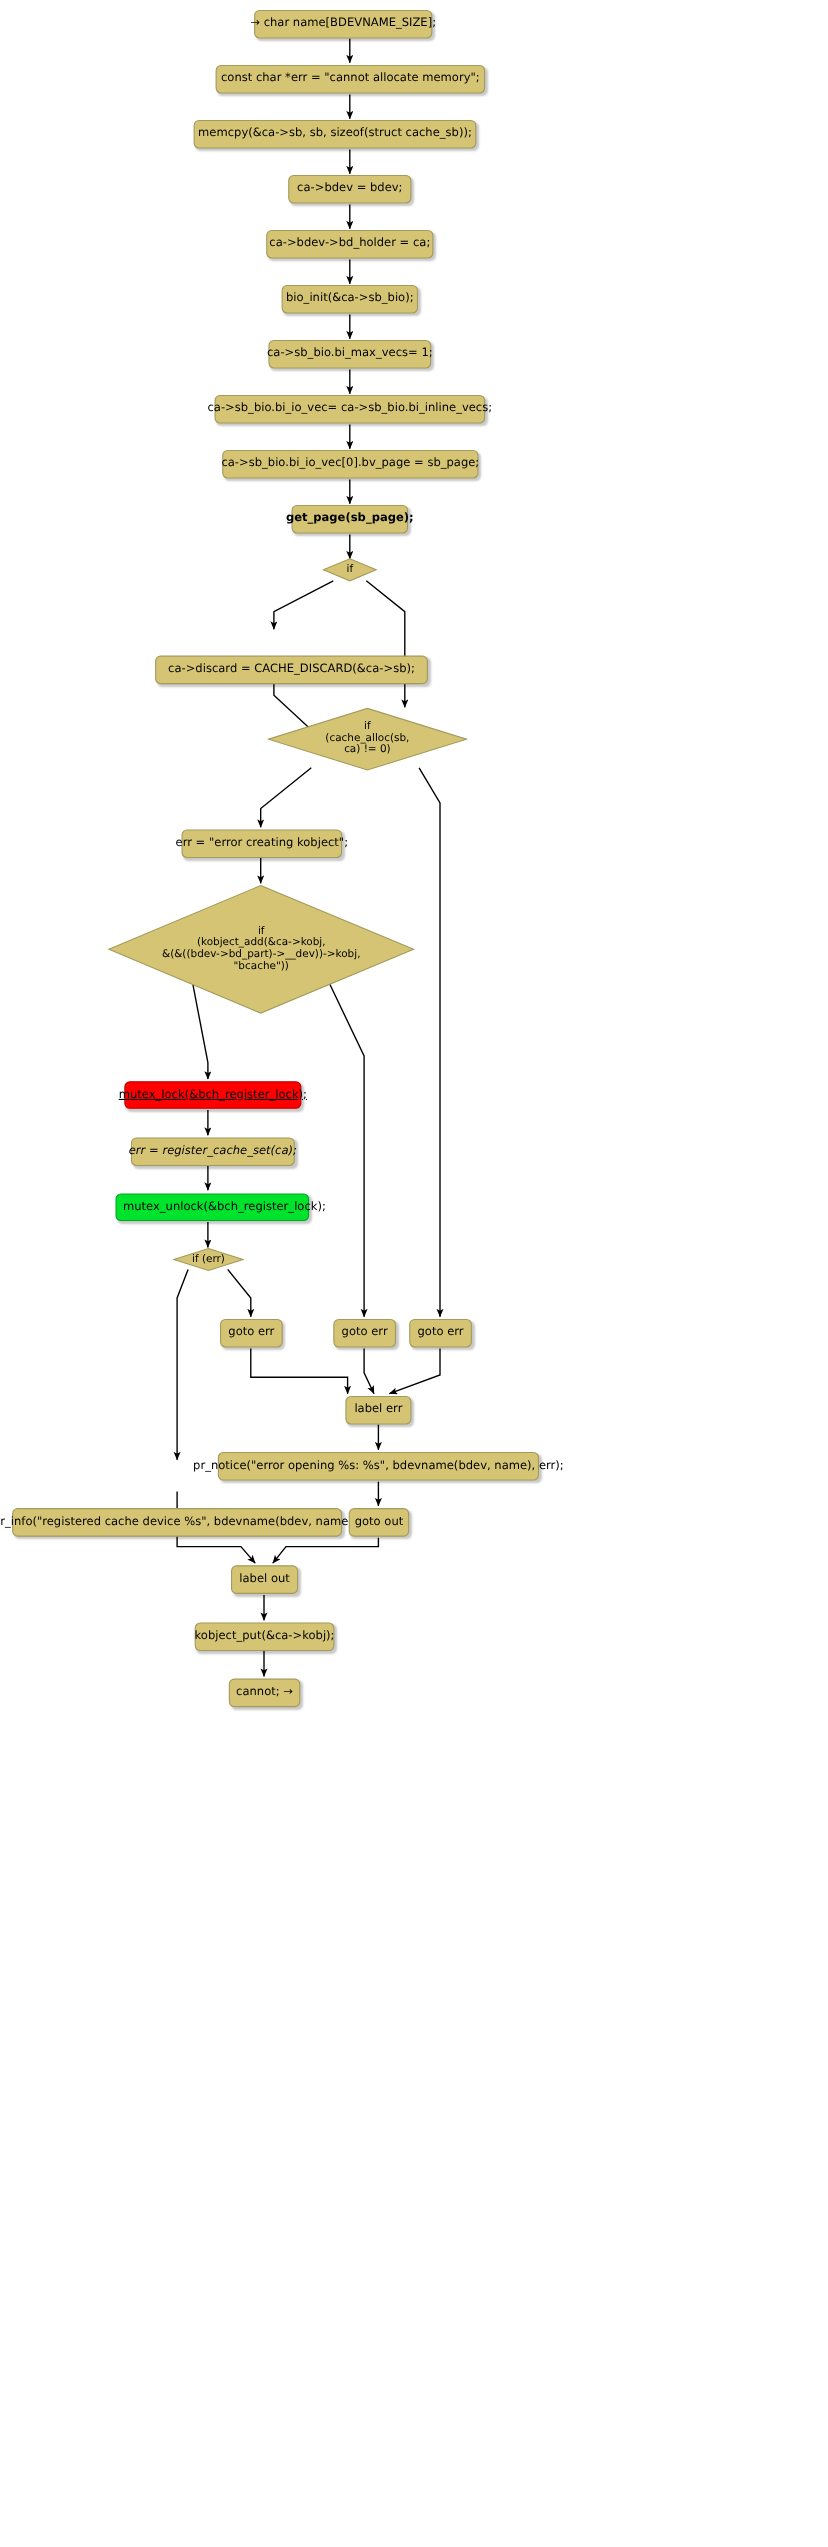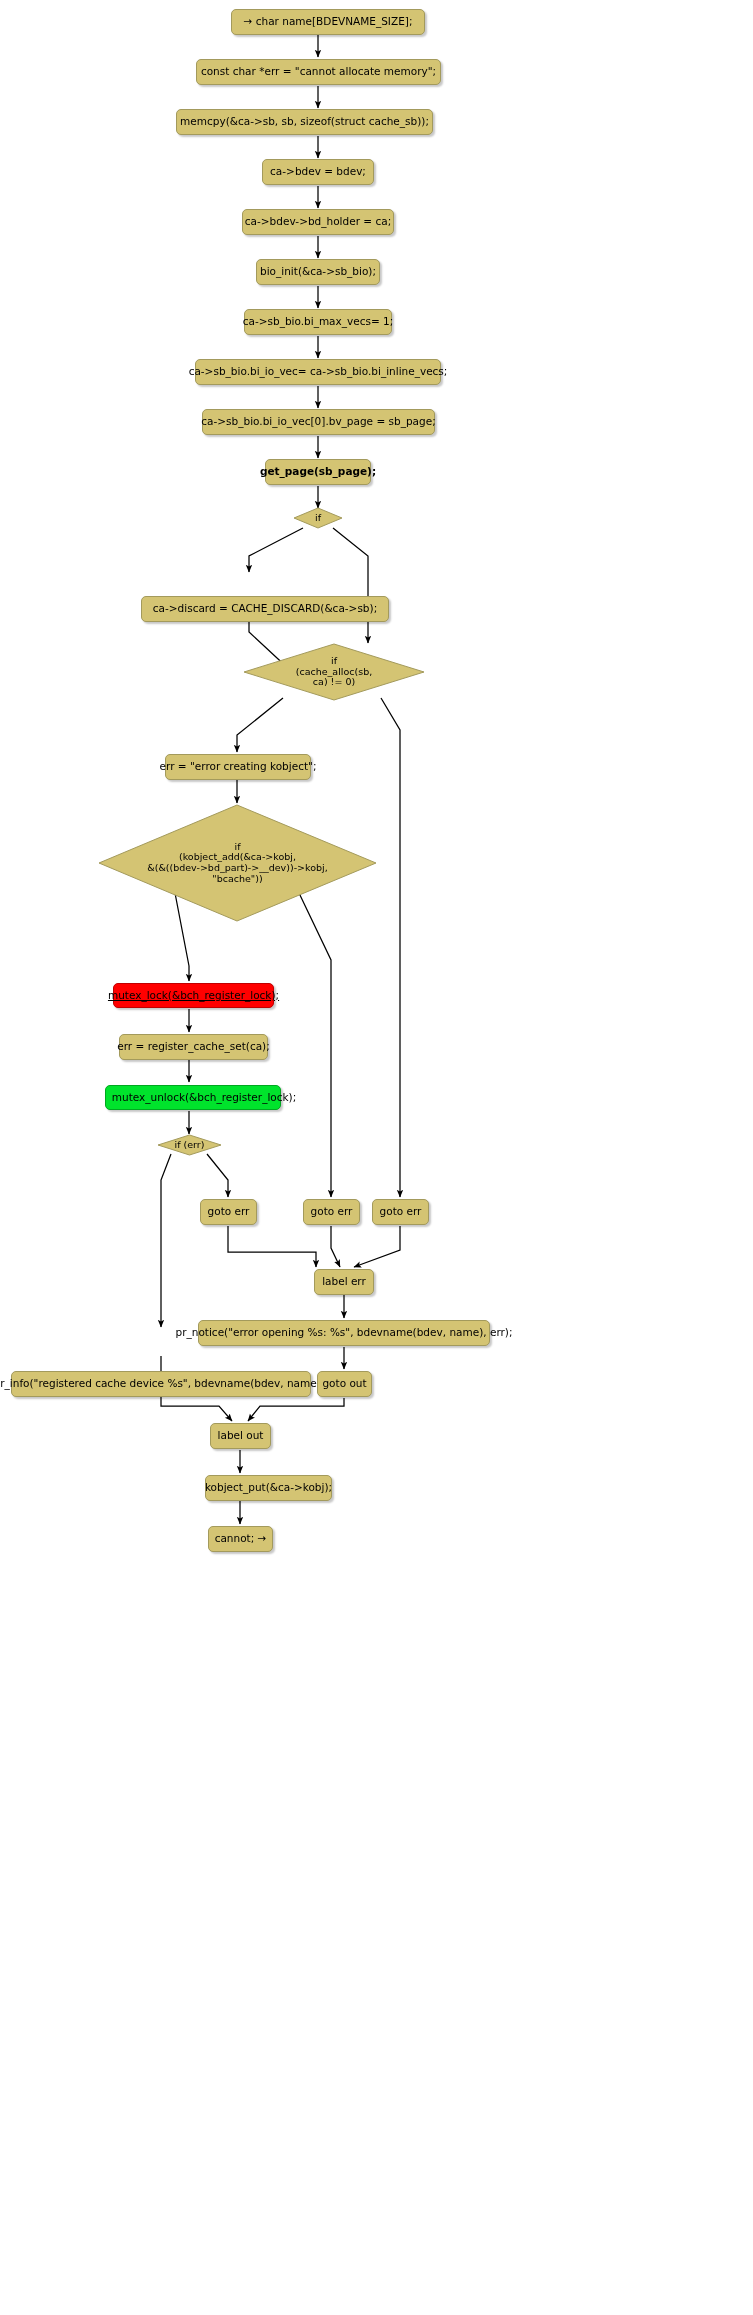--- a/index.html
+++ b/index.html
@@ -139,21 +139,21 @@
       <path d="M161,1356 L161,1406 L219,1406 L232,1421"></path>
 
       <path d="M344,1398 L344,1406 L260,1406 L248,1421"></path>
 
       <path d="M240,1450 L240,1473"></path>
 
       <path d="M240,1501 L240,1524"></path>
     </g>
   </svg>
 
-  <div class="node rect" style="left:231px; top:9px; width:194px; height:26px;">
+  <div class="node rect" style="left:231px; top:9px; width:162px; height:26px;">
     <span>→ char name[BDEVNAME_SIZE];</span>
   </div>
 
   <div class="node rect" style="left:196px; top:59px; width:245px; height:26px;">
     <span>const char *err = "cannot allocate memory";</span>
   </div>
 
   <div class="node rect" style="left:176px; top:109px; width:257px; height:26px;">
     <span>memcpy(&amp;ca-&gt;sb, sb, sizeof(struct cache_sb));</span>
   </div>
@@ -217,21 +217,21 @@
     <span class="dtext">if
 (kobject_add(&amp;ca-&gt;kobj,
 &amp;(&amp;((bdev-&gt;bd_part)-&gt;__dev))-&gt;kobj,
 "bcache"))</span>
   </div>
 
   <div class="node rect red" style="left:113px; top:983px; width:161px; height:25px;text-decoration:underline;">
     <span>mutex_lock(&amp;bch_register_lock);</span>
   </div>
 
-  <div class="node rect" style="left:119px; top:1034px; width:149px; height:26px;">
+  <div class="node rect" style="left:119px; top:1034px; width:149px; height:26px;font-style:italic;">
     <span>err = register_cache_set(ca);</span>
   </div>
 
   <div class="node rect green" style="left:105px; top:1085px; width:176px; height:25px;">
     <span>mutex_unlock(&amp;bch_register_lock);</span>
   </div>
 
   <div class="node diamond" style="left:157px; top:1134px; width:65px; height:22px;">
     <svg class="dshape" viewBox="0 0 65 22" preserveAspectRatio="none">
       <polygon points="32.5,1 64,11 32.5,21 1,11" fill="#D4C473" stroke="#A39A5C" stroke-width="1"></polygon>
@@ -264,21 +264,21 @@
   </div>
 
   <div class="node rect" style="left:317px; top:1371px; width:55px; height:26px;">
     <span>goto out</span>
   </div>
 
   <div class="node rect" style="left:210px; top:1423px; width:61px; height:26px;">
     <span>label out</span>
   </div>
 
-  <div class="node rect" style="left:177px; top:1475px; width:127px; height:26px;margin-left:28px;">
+  <div class="node rect" style="left:177px; top:1475px; width:127px; height:26px;">
     <span>kobject_put(&amp;ca-&gt;kobj);</span>
   </div>
 
   <div class="node rect" style="left:208px; top:1526px; width:65px; height:26px;">
     <span>cannot; →</span>
   </div>
 
 </div>
 
 </body></html>

